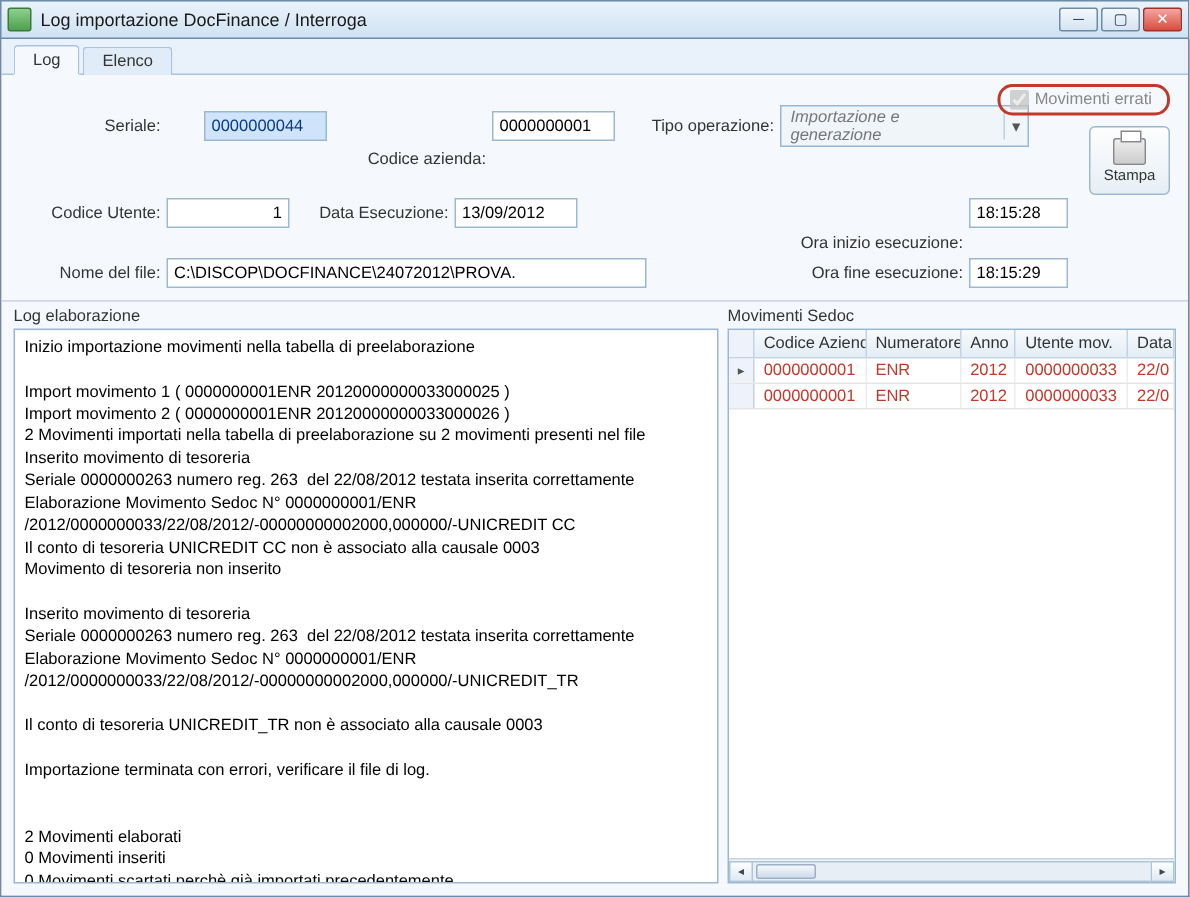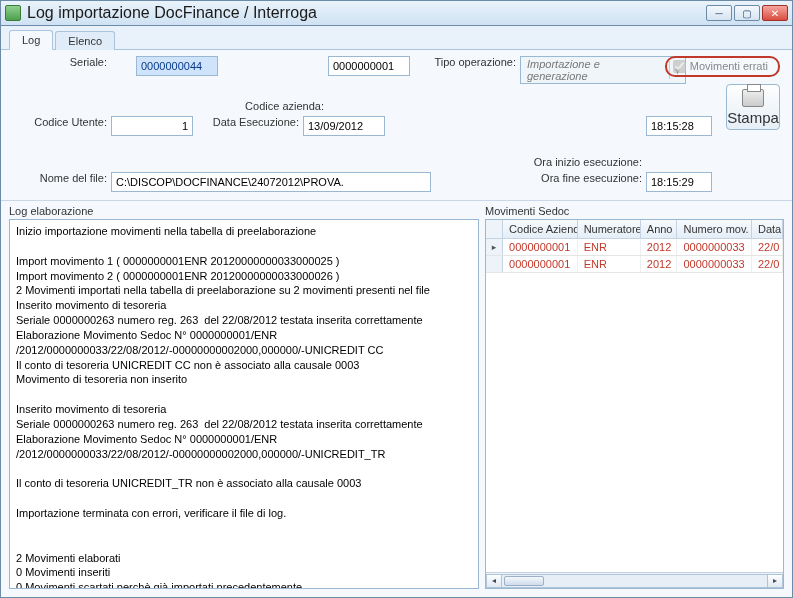--- a/index.html
+++ b/index.html
@@ -1,51 +1,51 @@
 <!DOCTYPE html>
 <html><head>
 <meta charset="utf-8">
 <style>
   * { box-sizing: border-box; margin: 0; padding: 0; font-family: 'Segoe UI', Tahoma, sans-serif; font-size: 11px; }
   body { background: #d6e4f2; width: 793px; height: 598px; overflow: hidden; }
 
   
   .titlebar { height: 26px; background: linear-gradient(#eaf3fb, #cfe2f3); border: 1px solid #6b8ba6; display: flex; align-items: center; padding: 0 4px; }
   .titlebar .app-icon { width: 16px; height: 16px; background: linear-gradient(#8fd08f,#4ea04e); border:1px solid #3a7a3a; margin-right: 6px; border-radius:2px; }
-  .titlebar .title-text { flex: 1; color: #1a1a1a; font-size: 16px; }
+  .titlebar .title-text { flex: 1; color: #1a1a1a; font-size: 12px; }
   .winbtns { display: flex; gap: 2px; }
   .winbtn { width: 26px; height: 16px; border: 1px solid #6b8ba6; background: linear-gradient(#f4f8fc,#d6e4f2); border-radius: 2px; display:flex; align-items:center; justify-content:center; font-size:10px; color:#2a4a6a; cursor:pointer; }
   .winbtn.close { background: linear-gradient(#f4a6a0,#d94c3e); color:#fff; border-color:#a03028; }
 
   
   .client { position: absolute; top:26px; left:0; right:0; bottom:0; border:1px solid #6b8ba6; border-top:none; background:#f9a8d4; display:flex; flex-direction:column; }
 
   
   .tabstrip { height: 24px; display:flex; align-items:flex-end; padding-left:8px; background:#e9f1fa; border-bottom:1px solid #aac4de; }
   .tab { padding: 3px 12px; border:1px solid #aac4de; border-bottom:none; background:#e0ecf7; margin-right:2px; border-radius:3px 3px 0 0; cursor:pointer; color:#333; position:relative; top:1px; }
   .tab.active { background:#f5f9fd; border-bottom:1px solid #f5f9fd; }
 
   
   .form-area { padding:6px 10px 4px 10px; background:#f5f9fd; border-bottom:1px solid #c8d8e8; position:relative; }
-  .row { display:flex; align-items:flex-start; margin-bottom:4px; }
+  .row { display:flex; align-items:center; margin-bottom:4px; }
   .lbl { text-align:right; padding-right:4px; color:#333; white-space:nowrap; }
   .fld { height:20px; border:1px solid #9bb8d3; background:#fff; padding:1px 4px; color:#000; }
   .fld.sel { background:#cfe4fb; color:#0a3a8a;margin-left:25px; }
   .dropdown { display:inline-flex; align-items:center; border:1px solid #9bb8d3; background:#f0f5fa; height:28px; }
   .dropdown span { padding:0 6px; color:#777; font-style:italic; }
   .dropdown .chev { width:16px; height:18px; border-left:1px solid #c0d0e0; display:flex; align-items:center; justify-content:center; color:#555; }
 
   .checkwrap { position:absolute; top:6px; right:12px; border:2px solid #c0392b; border-radius:10px; padding:2px 10px 2px 6px; display:flex; align-items:flex-start; }
   .checkwrap input { margin-right:4px; }
   .checkwrap label { color:#888; }
 
   .printbtn { position:absolute; right:12px; top:34px; width:54px; height:46px; border:1px solid #9bb8d3; border-radius:4px; background:linear-gradient(#fdfefe,#e6eef6); display:flex; flex-direction:column; align-items:center; justify-content:center; cursor:pointer; }
   .printbtn .picon { width:22px; height:18px; border:1px solid #888; border-radius:2px; background:linear-gradient(#eee,#ccc); position:relative; margin-bottom:2px;}
   .printbtn .picon::before { content:''; position:absolute; top:-6px; left:4px; width:12px; height:6px; background:#fff; border:1px solid #888; }
-  .printbtn span { font-size:15px; color:#333; }
+  .printbtn span { font-size:10px; color:#333; }
 
   
   .lower { flex:1; display:flex; padding:4px 8px 8px 8px; gap:6px; background:#f5f9fd; min-height:0; }
   .panel { display:flex; flex-direction:column; min-height:0; }
   .panel-title { color:#333; margin-bottom:2px; }
   .logbox { flex:1; border:1px solid #9bb8d3; background:#fff; padding:4px 6px; overflow:auto; color:#000; line-height:1.35; white-space:pre-wrap; }
   .left { flex: 0 0 470px; }
   .right { flex:1; min-width:0; }
 
   .grid { flex:1; border:1px solid #9bb8d3; background:#fff; display:flex; flex-direction:column; min-height:0; }
@@ -154,21 +154,21 @@
     </div>
 
     <div class="panel right">
       <div class="panel-title">Movimenti Sedoc</div>
       <div class="grid">
         <div class="ghead">
           <div class="rowhdr"></div>
           <div class="gc c1">Codice Azienda</div>
           <div class="gc c2">Numeratore</div>
           <div class="gc c3">Anno</div>
-          <div class="gc c4">Numero mov.</div>
+          <div class="gc c4">Utente mov.</div>
           <div class="gc c5">Data</div>
         </div>
         <div class="gbody">
           <div class="grow">
             <div class="rowhdr">▸</div>
             <div class="gc c1">0000000001</div>
             <div class="gc c2">ENR</div>
             <div class="gc c3">2012</div>
             <div class="gc c4">0000000033</div>
             <div class="gc c5">22/0</div>

